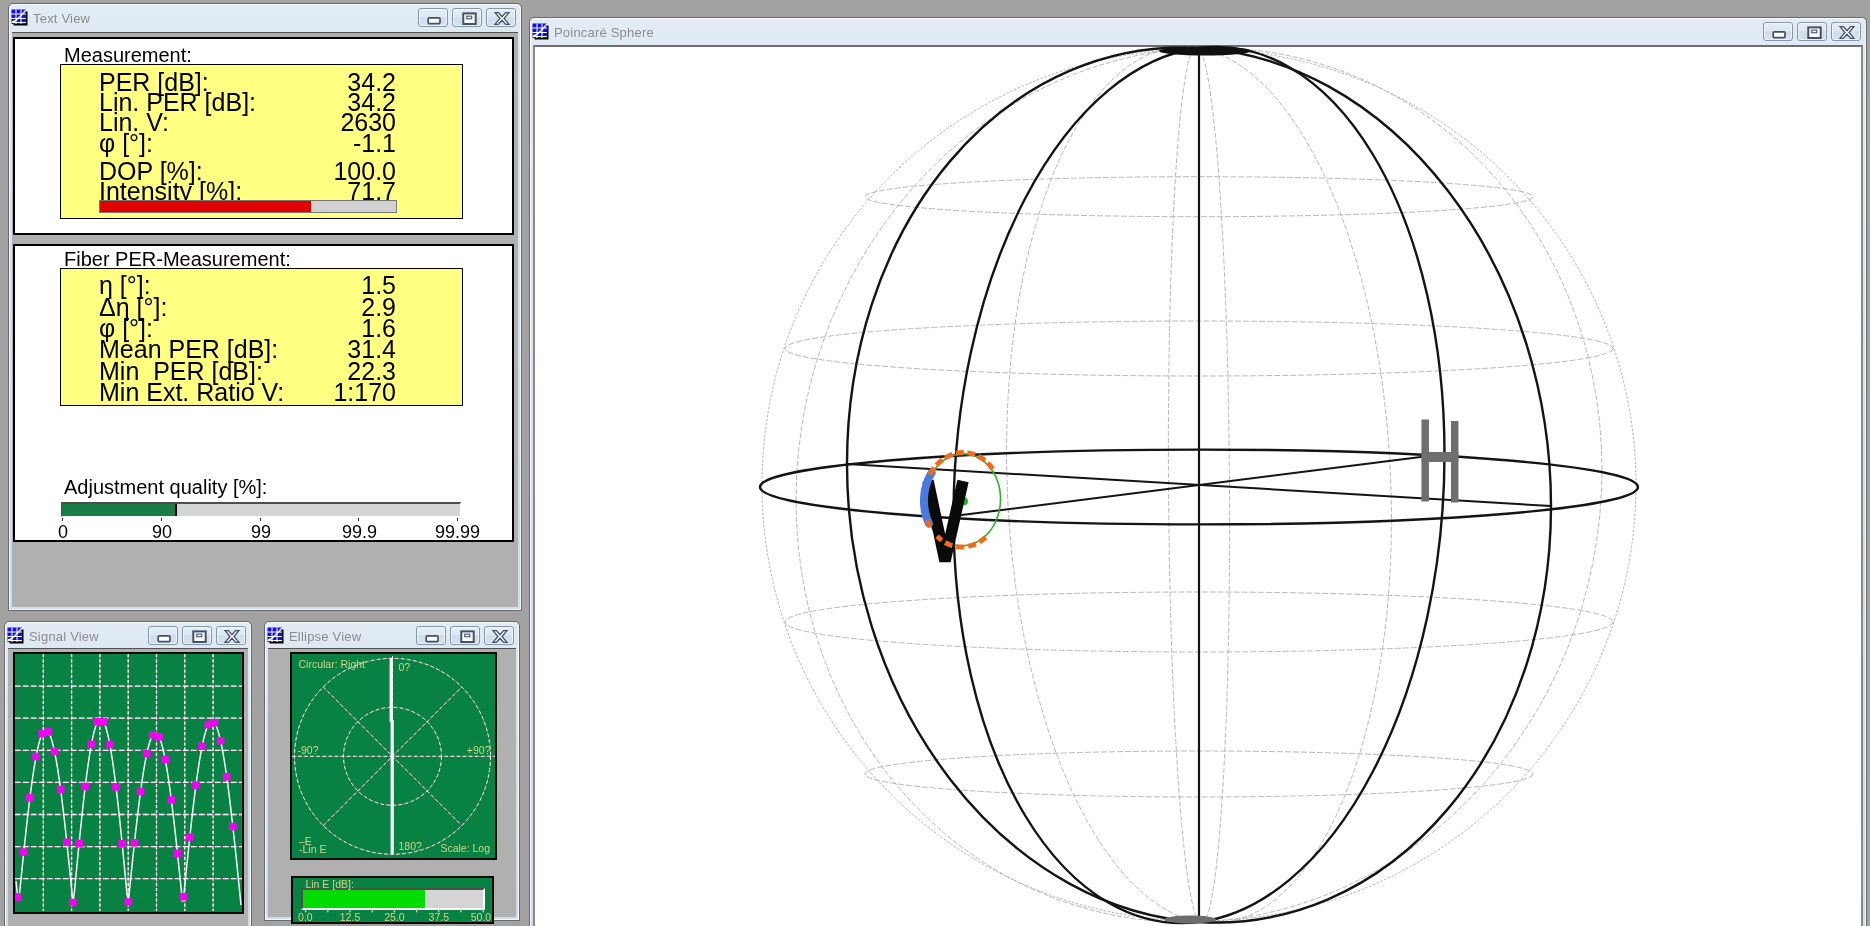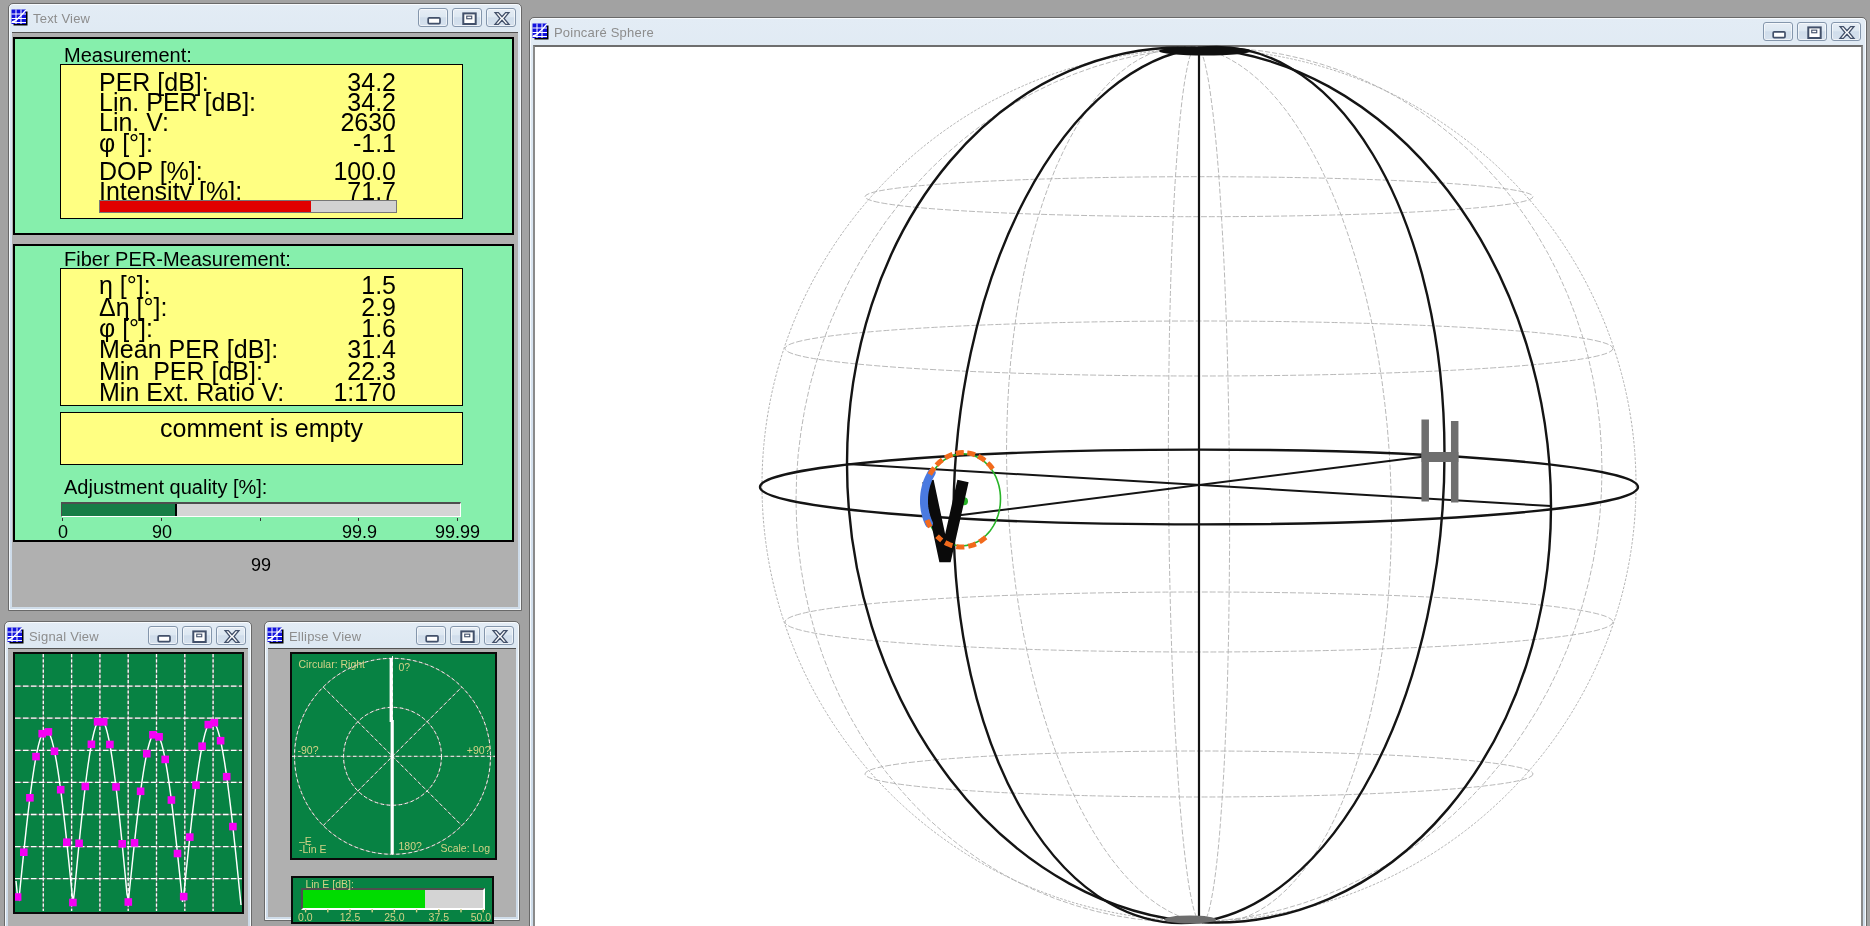--- a/index.html
+++ b/index.html
@@ -9,21 +9,21 @@
   box-shadow:inset 0 0 0 1px rgba(252,254,255,.85); }
 .title { position:absolute; left:0; right:0; top:0; height:27px; }
 .title .txt { position:absolute; left:24px; top:6.5px; font-size:13px; color:#8d8d8d; letter-spacing:.2px; white-space:nowrap; }
 .ico { position:absolute; left:2px; top:5px; width:17px; height:17px; }
 .btns { position:absolute; top:4px; right:5px; display:flex; gap:4px; }
 .btn { width:30px; height:19px; border:1px solid #8496ac; border-radius:3px;
   background:linear-gradient(180deg,#e6edf5 0%,#dde8f2 45%,#d0ddeb 52%,#d6e1ee 100%);
   box-shadow:inset 0 0 0 1px rgba(255,255,255,.6); position:relative; }
 .btn svg { position:absolute; left:0; top:0; }
 .body { position:absolute; left:3px; right:3px; bottom:3px; background:#b0b0b0; border-top:1px solid #525252; }
-.panel { position:absolute; border:2px solid #000; background:#86efac; }
+.panel { position:absolute; border:2px solid #000; background:#ffffff; }
 .ybox { position:absolute; border:1px solid #000; background:#ffff82; }
 .t { position:absolute; white-space:nowrap; line-height:1; color:#000; }
 .f19 { font-size:25px; } .f20 { font-size:20px; }
 .rval { text-align:left; }
 </style></head><body>
 
 <div class="win" style="left:8px;top:3px;width:514px;height:608px;">
   <div class="title">
       <svg class="ico" viewBox="0 0 17 17">
         <use href="#wico"></use>
@@ -80,36 +80,33 @@
           <div class="t f19 rval" style="right:66px;top:26px;">2.9</div>
         <div class="t f19" style="left:38px;top:47.4px;">φ [°]:</div>
           <div class="t f19 rval" style="right:66px;top:47.4px;">1.6</div>
         <div class="t f19" style="left:38px;top:68.8px;">Mean PER [dB]:</div>
           <div class="t f19 rval" style="right:66px;top:68.8px;">31.4</div>
         <div class="t f19" style="left:38px;top:90.2px;">Min&nbsp;&nbsp;PER [dB]:</div>
           <div class="t f19 rval" style="right:66px;top:90.2px;">22.3</div>
         <div class="t f19" style="left:38px;top:111.6px;">Min Ext. Ratio V:</div>
           <div class="t f19 rval" style="right:66px;top:111.6px;">1:170</div>
       </div>
-      <div class="ybox" style="left:45px;top:166px;width:403px;height:53px;">
-        <div class="t f19" style="left:0;right:0;top:3px;text-align:center;">comment is empty</div>
-      </div>
       <div class="t f20" style="left:49px;top:231px;">Adjustment quality [%]:</div>
       <div class="abs" style="left:46px;top:256px;width:400px;height:15px;background:#d5d5d5;border-top:2px solid #4e4e4e;border-left:1px solid #4e4e4e;border-bottom:1px solid #fff;border-right:1px solid #fff;">
         <div class="abs" style="left:0;top:0;width:113px;height:12px;background:#177c46;"></div>
         <div class="abs" style="left:113px;top:0;width:2px;height:12px;background:#000;"></div>
       </div>
       <div class="abs" style="left:47px;top:272px;width:1px;height:3px;background:#333;"></div>
       <div class="abs" style="left:146px;top:272px;width:1px;height:3px;background:#333;"></div>
       <div class="abs" style="left:245px;top:272px;width:1px;height:3px;background:#333;"></div>
       <div class="abs" style="left:343px;top:272px;width:1px;height:3px;background:#333;"></div>
       <div class="abs" style="left:442px;top:272px;width:1px;height:3px;background:#333;"></div>
       <div class="t" style="left:43px;top:277px;font-size:18px;">0</div>
       <div class="t" style="left:137px;top:277px;font-size:18px;">90</div>
-      <div class="t" style="left:236px;top:277px;font-size:18px;margin-top:33px;">99</div>
+      <div class="t" style="left:236px;top:277px;font-size:18px;">99</div>
       <div class="t" style="left:327px;top:277px;font-size:18px;">99.9</div>
       <div class="t" style="left:420px;top:277px;font-size:18px;">99.99</div>
     </div>
   </div>
 </div>
 
 <div class="win" style="left:4px;top:621px;width:248px;height:324px;">
   <div class="title">
       <svg class="ico" viewBox="0 0 17 17">
         <use href="#wico"></use>

